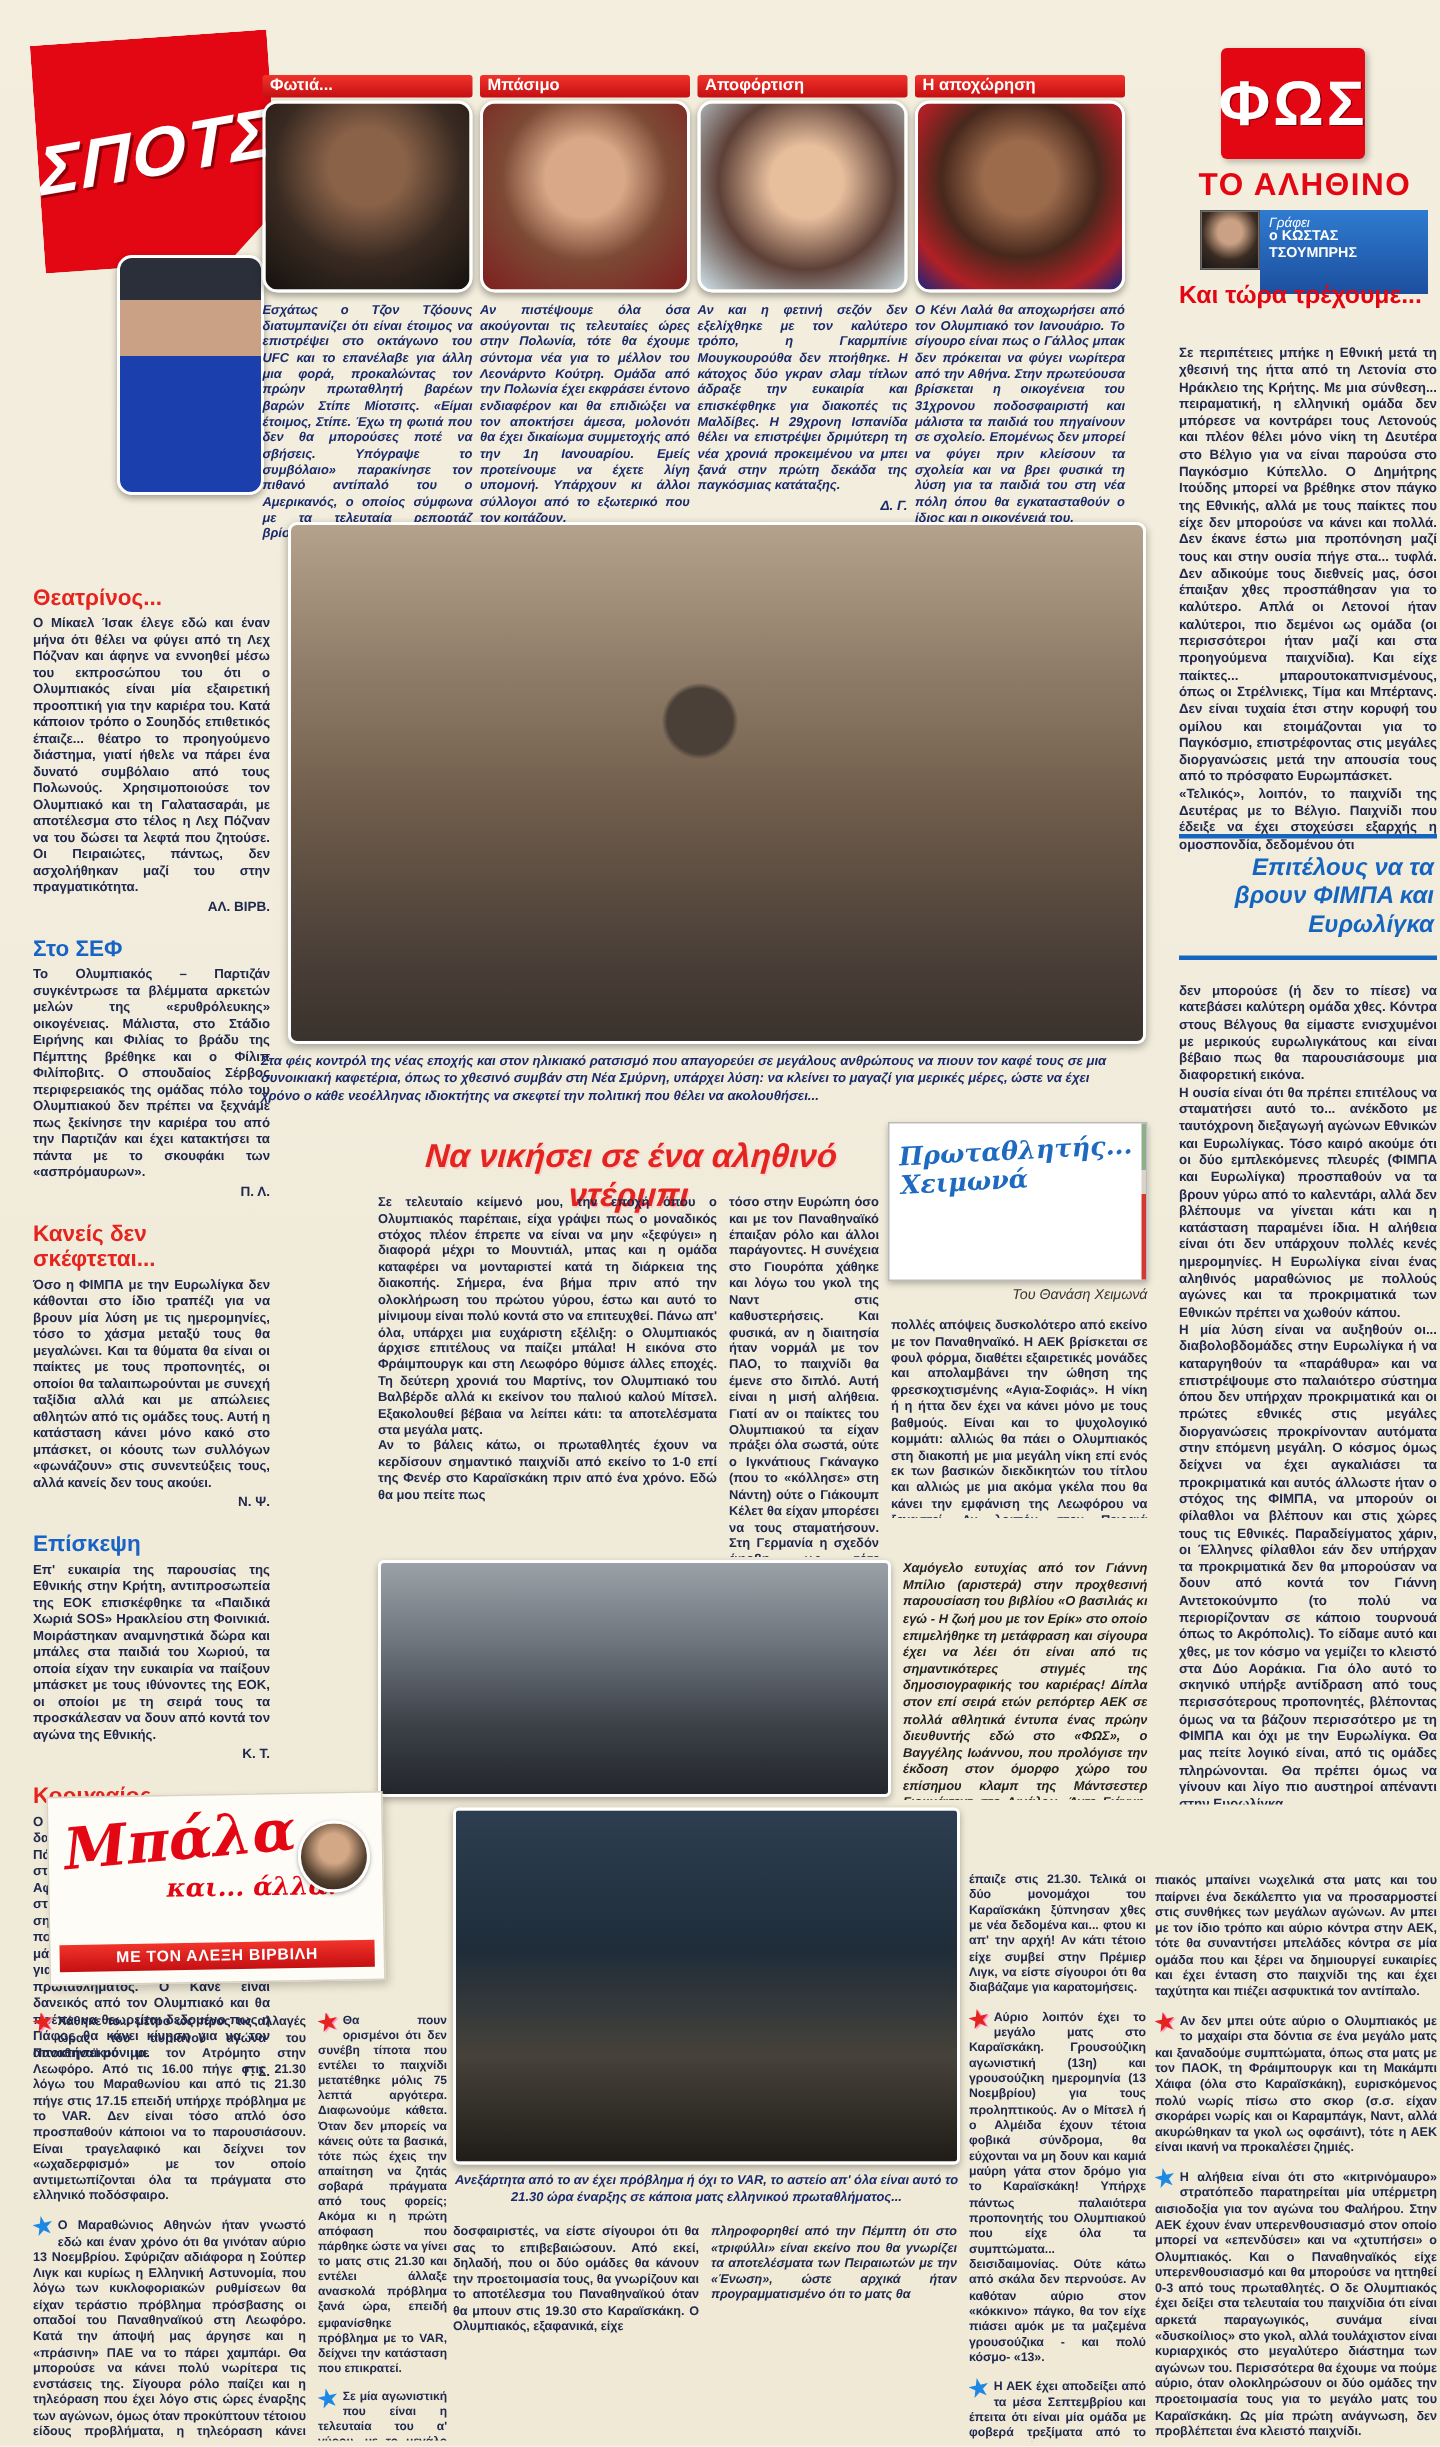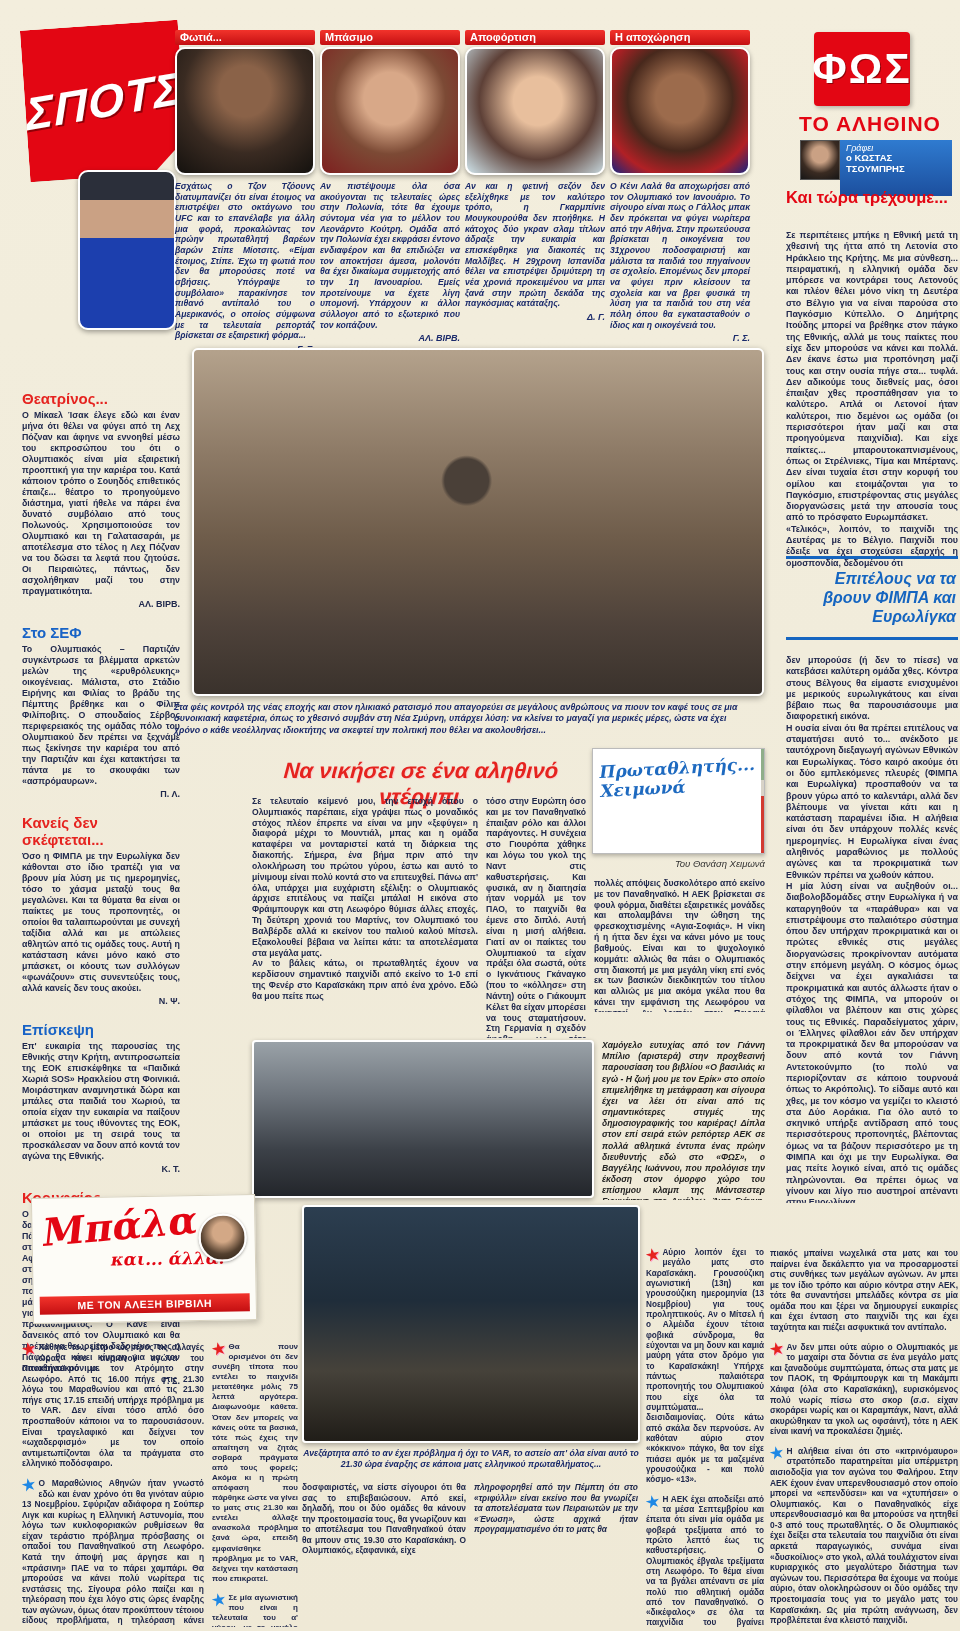--- a/index.html
+++ b/index.html
@@ -17,21 +17,21 @@
   
   .spots-logo { left:25px; top:25px; width:158px; height:152px; background:#e30613;
     transform:rotate(-4deg); display:flex; align-items:center; justify-content:center;
     clip-path:polygon(0 0,100% 0,100% 78%,78% 100%,0 100%); box-shadow:3px 4px 6px rgba(0,0,0,.3); }
   .spots-logo span { color:#fff; font-size:46px; font-weight:bold; font-style:italic;
     transform:skew(-8deg) rotate(-6deg); text-shadow:2px 2px 0 #8e0007; letter-spacing:1px; }
 
   
   .brief { width:140px; }
   .brief-label { display:block; background:linear-gradient(180deg,#f2332b,#c40f12); color:#fff;
-    font-weight:bold; font-size:11px; padding:1px 5px 2px; border-radius:2px; }
+    font-weight:bold; font-size:11px; padding:1px 5px 2px; border-radius:2px;margin-top:20px; }
   .brief-photo { width:140px; height:128px; margin-top:2px; }
   .brief-text { font-size:8.6px; font-weight:bold; font-style:italic; line-height:1.24; color:#1a2a6b; margin-top:6px; }
   .brief-byline { display:block; text-align:right; font-weight:bold; font-style:italic; font-size:9px; color:#1a2a6b; margin-top:3px; }
 
   
   .fos-logo { left:814px; top:32px; width:96px; height:74px; background:#e30613; border-radius:4px;
     display:flex; align-items:center; justify-content:center; box-shadow:2px 2px 4px rgba(0,0,0,.25);}
   .fos-logo span { color:#fff; font-weight:bold; font-size:42px; letter-spacing:2px; text-shadow:1px 1px 0 #8e0007; }
   .fos-sub { left:782px; top:112px; width:176px; text-align:center; color:#e30613; font-weight:bold; font-size:21px; letter-spacing:1px; }
   .author-chip { left:800px; top:140px; width:152px; height:56px; display:flex; }
@@ -225,20 +225,21 @@
   </div>
 </div>
 
 <div class="abs var-photo"></div>
 <p class="abs var-caption">Ανεξάρτητα από το αν έχει πρόβλημα ή όχι το VAR, το αστείο απ' όλα είναι αυτό το 21.30 ώρα έναρξης σε κάποια ματς ελληνικού πρωταθλήματος...</p>
 
 <div class="abs b-col b-sub1 just">δοσφαιριστές, να είστε σίγουροι ότι θα σας το επιβεβαιώσουν. Από εκεί, δηλαδή, που οι δύο ομάδες θα κάνουν την προετοιμασία τους, θα γνωρίζουν και το αποτέλεσμα του Παναθηναϊκού όταν θα μπουν στις 19.30 στο Καραϊσκάκη. Ο Ολυμπιακός, εξαφανικά, είχε</div>
 <div class="abs b-col b-sub2 just">πληροφορηθεί από την Πέμπτη ότι στο «τριφύλλι» είναι εκείνο που θα γνωρίζει τα αποτελέσματα των Πειραιωτών με την «Ένωση», ώστε αρχικά ήταν προγραμματισμένο ότι το ματς θα</div>
 
 <div class="abs b-col b-col5">
+  <div class="b-item just">έπαιζε στις 21.30. Τελικά οι δύο μονομάχοι του Καραϊσκάκη ξύπνησαν χθες με νέα δεδομένα και... φτου κι απ' την αρχή! Αν κάτι τέτοιο είχε συμβεί στην Πρέμιερ Λιγκ, να είστε σίγουροι ότι θα διαβάζαμε για καρατομήσεις.</div>
   <div class="b-item just">
     <span class="star red">★</span><span>Αύριο λοιπόν έχει το μεγάλο ματς στο Καραϊσκάκη. Γρουσούζικη αγωνιστική (13η) και γρουσούζικη ημερομηνία (13 Νοεμβρίου) για τους προληπτικούς. Αν ο Μίτσελ ή ο Αλμέιδα έχουν τέτοια φοβικά σύνδρομα, θα εύχονται να μη δουν και καμιά μαύρη γάτα στον δρόμο για το Καραϊσκάκη! Υπήρχε πάντως παλαιότερα προπονητής του Ολυμπιακού που είχε όλα τα συμπτώματα... δεισιδαιμονίας. Ούτε κάτω από σκάλα δεν περνούσε. Αν καθόταν αύριο στον «κόκκινο» πάγκο, θα τον είχε πιάσει αμόκ με τα μαζεμένα γρουσούζικα - και πολύ κόσμο- «13».</span>
   </div>
   <div class="b-item just">
     <span class="star blue">★</span><span>Η ΑΕΚ έχει αποδείξει από τα μέσα Σεπτεμβρίου και έπειτα ότι είναι μία ομάδα με φοβερά τρεξίματα από το πρώτο λεπτό έως τις καθυστερήσεις. Ο Ολυμπιακός έβγαλε τρεξίματα στη Λεωφόρο. Το θέμα είναι να τα βγάλει απέναντι σε μία πολύ πιο αθλητική ομάδα από τον Παναθηναϊκό. Ο «δικέφαλος» σε όλα τα παιχνίδια του βγαίνει φουριόζος από τα αποδυτήρια, είτε στο πρώτο είτε στο δεύτερο ημίχρονο. Αντιθέτως, ο Ολυμ-</span>
   </div>
 </div>
 
 <div class="abs b-col b-col6">
   <div class="b-item just">πιακός μπαίνει νωχελικά στα ματς και του παίρνει ένα δεκάλεπτο για να προσαρμοστεί στις συνθήκες των μεγάλων αγώνων. Αν μπει με τον ίδιο τρόπο και αύριο κόντρα στην ΑΕΚ, τότε θα συναντήσει μπελάδες κόντρα σε μία ομάδα που και ξέρει να δημιουργεί ευκαιρίες και έχει ένταση στο παιχνίδι της και έχει ταχύτητα και πιέζει ασφυκτικά τον αντίπαλο.</div>

